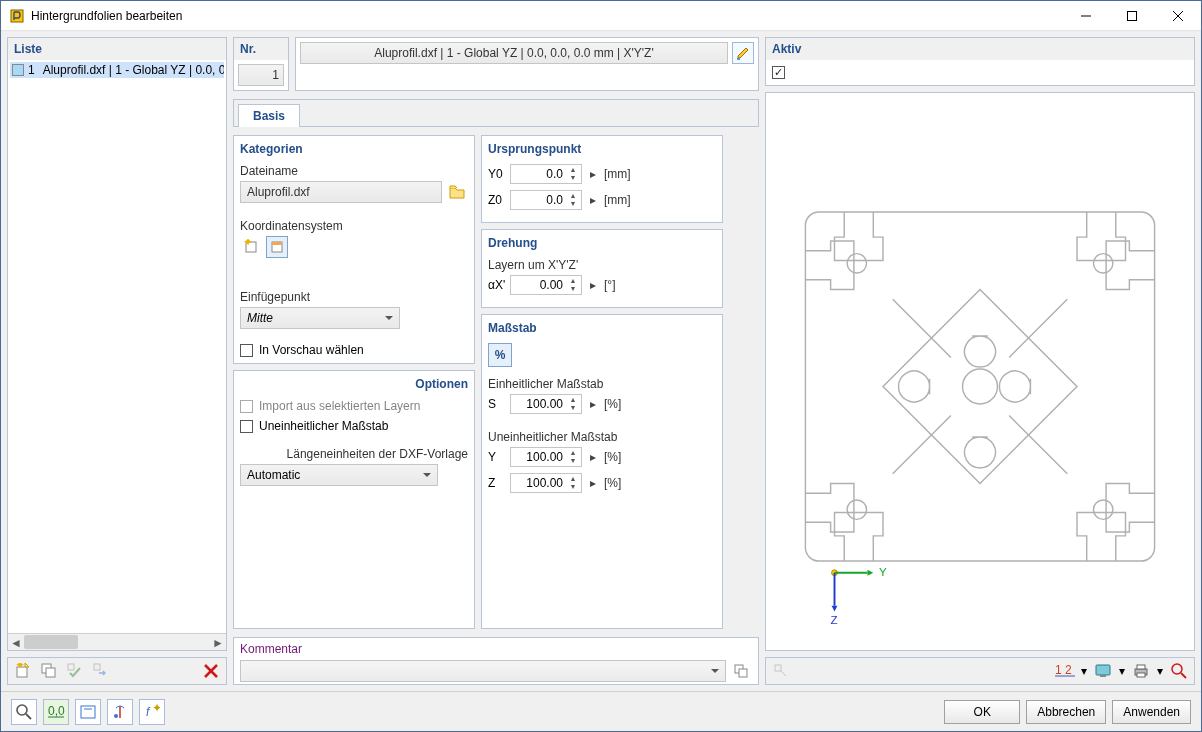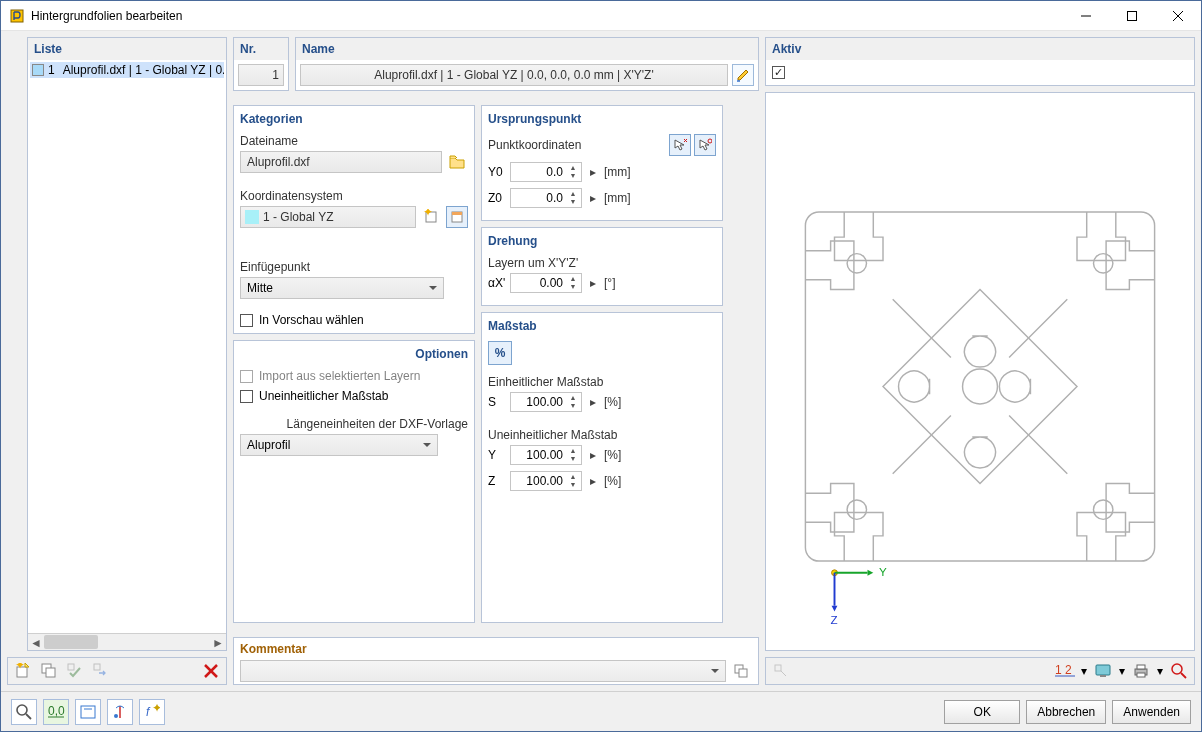--- a/index.html
+++ b/index.html
@@ -28,21 +28,21 @@
 .hscroll .thumb { position:absolute; left:16px; top:1px; height:14px; width:54px; background:#cdcdcd; border-radius:2px; }
 .hscroll .arr { position:absolute; top:0; width:16px; height:17px; display:flex; align-items:center; justify-content:center; color:#606060; }
 .hscroll .arr.l { left:0; } .hscroll .arr.r { right:0; }
 
 .left-toolbar { height:28px; background:#f0f0f0; border:1px solid #b8c4d8; display:flex; align-items:center; gap:4px; padding:0 4px; }
 .tbtn { width:22px; height:22px; display:flex; align-items:center; justify-content:center; border:1px solid transparent; cursor:pointer; }
 .tbtn svg { display:block; }
 .spacer { flex:1; }
 
 
-.middle { flex:1; display:flex; flex-direction:column; gap:14px; min-width:0; }
+.middle { flex:1; display:flex; flex-direction:column; gap:8px; min-width:0; }
 .top-row { display:flex; gap:6px; }
 .small-panel { background:#fff; border:1px solid #b8c4d8;}
 .nr-panel { width:56px; }
 .name-panel { flex:1; }
 .inp { background: linear-gradient(#f3f3f3,#e9e9e9); border:1px solid #c5c5c5; height:22px; padding:0 4px; color:#333; display:flex; align-items:center;justify-content:center; }
 .inp.right { justify-content:flex-end; }
 .tf-row { display:flex; align-items:center; gap:4px; padding:4px; }
 .pen-btn { width:22px; height:22px; border:1px solid #9db9da; background:#f5faff; display:flex; align-items:center; justify-content:center; cursor:pointer; }
 
 .tabbar { height:28px; background:#f0f0f0; border:1px solid #b8c4d8; display:flex; align-items:flex-end; padding:0 4px; }
@@ -124,21 +124,21 @@
       <svg width="10" height="10">
         <line x1="0" y1="0" x2="10" y2="10" stroke="#000"></line>
         <line x1="10" y1="0" x2="0" y2="10" stroke="#000"></line>
       </svg>
     </div>
 </div>
 
 <div class="main">
 
   <div class="left">
-    <div class="panel" style="flex:1;margin-left:20px;">
+    <div class="panel" style="flex:1;">
       <div class="panel-header">Liste</div>
       <div class="panel-body listbox">
         <div class="list-item">
           <div class="sq"></div>
           <div class="num">1</div>
           <div>Aluprofil.dxf | 1 - Global YZ | 0.0, 0.0</div>
         </div>
       </div>
       <div class="hscroll">
         <div class="arr l">◄</div>
@@ -187,34 +187,36 @@
     <div class="top-row">
       <div class="small-panel nr-panel">
         <div class="panel-header">Nr.</div>
         <div class="tf-row">
             <div class="inp right" style="width:100%;">
               <span>1</span>
             </div>
           </div>
       </div>
       <div class="small-panel name-panel">
-        <div class="panel-header">Name</div>
         <div class="tf-row">
           <div class="inp" style="flex:1;">
               <span>Aluprofil.dxf | 1 - Global YZ | 0.0, 0.0, 0.0 mm | X'Y'Z'</span>
             </div>
           <div class="pen-btn">
               <svg width="14" height="14">
                 <path d="M2 12 L4 12 L12 4 L10 2 L2 10 Z" fill="#ffcc33" stroke="#a07000"></path>
                 <line x1="1" y1="13" x2="4" y2="13" stroke="#2a6bd0" stroke-width="1.4"></line>
               </svg>
             </div>
         </div>
       </div>
     </div>
+    <div class="tabbar">
+      <div class="tab">Basis</div>
+    </div>
 
     <div class="form-area">
 
       <div class="form-col c1">
         <div class="group">
           <h4>Kategorien</h4>
           <span class="lbl">Dateiname</span>
           <div class="row">
             <div class="txtfield">
                 <span>Aluprofil.dxf</span>
@@ -222,40 +224,36 @@
             <div class="folder-btn">
                 <svg width="16" height="14">
                   <path d="M1 3 L6 3 L8 5 L15 5 L15 13 L1 13 Z" fill="#ffe08a" stroke="#caa000"></path>
                   <path d="M1 3 L1 1 L6 1 L8 3" fill="#ffe08a" stroke="#caa000"></path>
                 </svg>
               </div>
           </div>
           <div style="height:10px"></div>
           <span class="lbl">Koordinatensystem</span>
           <div class="row">
-            <div class="txtfield" style="padding-left:4px;">
-                <div class="cs-swatch"></div>
-                <span>1 - Global YZ</span>
-              </div>
             <div class="icon-btn">
                 <svg width="16" height="16">
                   <rect x="3" y="3" width="10" height="10" fill="#fff" stroke="#888"></rect>
                   <text x="0" y="7" font-size="9" fill="#f0b000">✦</text>
                 </svg>
               </div>
             <div class="icon-btn sel-active">
                 <svg width="16" height="16">
                   <rect x="3" y="3" width="10" height="10" fill="#fff" stroke="#888"></rect>
                   <rect x="3" y="3" width="10" height="3" fill="#f2a65a"></rect>
                 </svg>
               </div>
           </div>
           <div style="height:26px"></div>
           <span class="lbl">Einfügepunkt</span>
-          <div class="sel" style="width:204px;">
+          <div class="sel" style="width:160px;font-style:italic;">
               <span>Mitte</span>
             </div>
           <div style="height:14px"></div>
           <label class="cb">
               <span class="box"></span>
               <span>In Vorschau wählen</span>
             </label>
         </div>
 
         <div class="group" style="flex:1;text-align:right;">
@@ -265,46 +263,28 @@
               <span>Import aus selektierten Layern</span>
             </label>
           <div style="height:6px"></div>
           <label class="cb">
               <span class="box"></span>
               <span>Uneinheitlicher Maßstab</span>
             </label>
           <div style="height:14px"></div>
           <span class="lbl">Längeneinheiten der DXF-Vorlage</span>
           <div class="sel" style="width:198px;">
-              <span>Aluprofil</span>
+              <span>Automatic</span>
             </div>
         </div>
       </div>
 
       <div class="form-col c2">
         <div class="group">
           <h4>Ursprungspunkt</h4>
-          <div class="row" style="justify-content:space-between;">
-            <span class="lbl" style="margin:0;">Punktkoordinaten</span>
-            <div style="display:flex; gap:3px;">
-              <div class="icon-btn sel-active">
-                  <svg width="14" height="14">
-                    <path d="M2 2 L2 10 L5 8 L7 12 L9 11 L7 7 L11 7 Z" fill="#fff" stroke="#555"></path>
-                    <line x1="11" y1="1" x2="14" y2="4" stroke="#d01818"></line>
-                    <line x1="14" y1="1" x2="11" y2="4" stroke="#d01818"></line>
-                  </svg>
-                </div>
-              <div class="icon-btn sel-active">
-                  <svg width="14" height="14">
-                    <path d="M2 2 L2 10 L5 8 L7 12 L9 11 L7 7 L11 7 Z" fill="#fff" stroke="#555"></path>
-                    <circle cx="12" cy="3" r="2" fill="none" stroke="#d01818"></circle>
-                  </svg>
-                </div>
-            </div>
-          </div>
           <div class="row">
             <span style="width:18px">Y0</span>
             <div class="numfield">
                 <span>0.0</span>
                 <div class="spin">
                   <b>▲</b>
                   <b>▼</b>
                 </div>
               </div>
             <div class="arrow-btn">▸</div>
@@ -382,21 +362,21 @@
                 </div>
               </div>
             <div class="arrow-btn">▸</div>
             <span class="unit">[%]</span>
           </div>
         </div>
       </div>
     </div>
 
     <div class="comment-area">
-      <span style="color:#a16207; font-weight:700; margin-bottom:4px;">Kommentar</span>
+      <span style="color:#701a75; font-weight:400; margin-bottom:4px;">Kommentar</span>
       <div class="row-bot">
         <div class="combo"></div>
         <div class="icon-btn">
             <svg width="14" height="14">
               <rect x="1" y="1" width="8" height="8" fill="#fff" stroke="#888"></rect>
               <rect x="5" y="5" width="8" height="8" fill="#fff" stroke="#888"></rect>
             </svg>
           </div>
       </div>
     </div>

